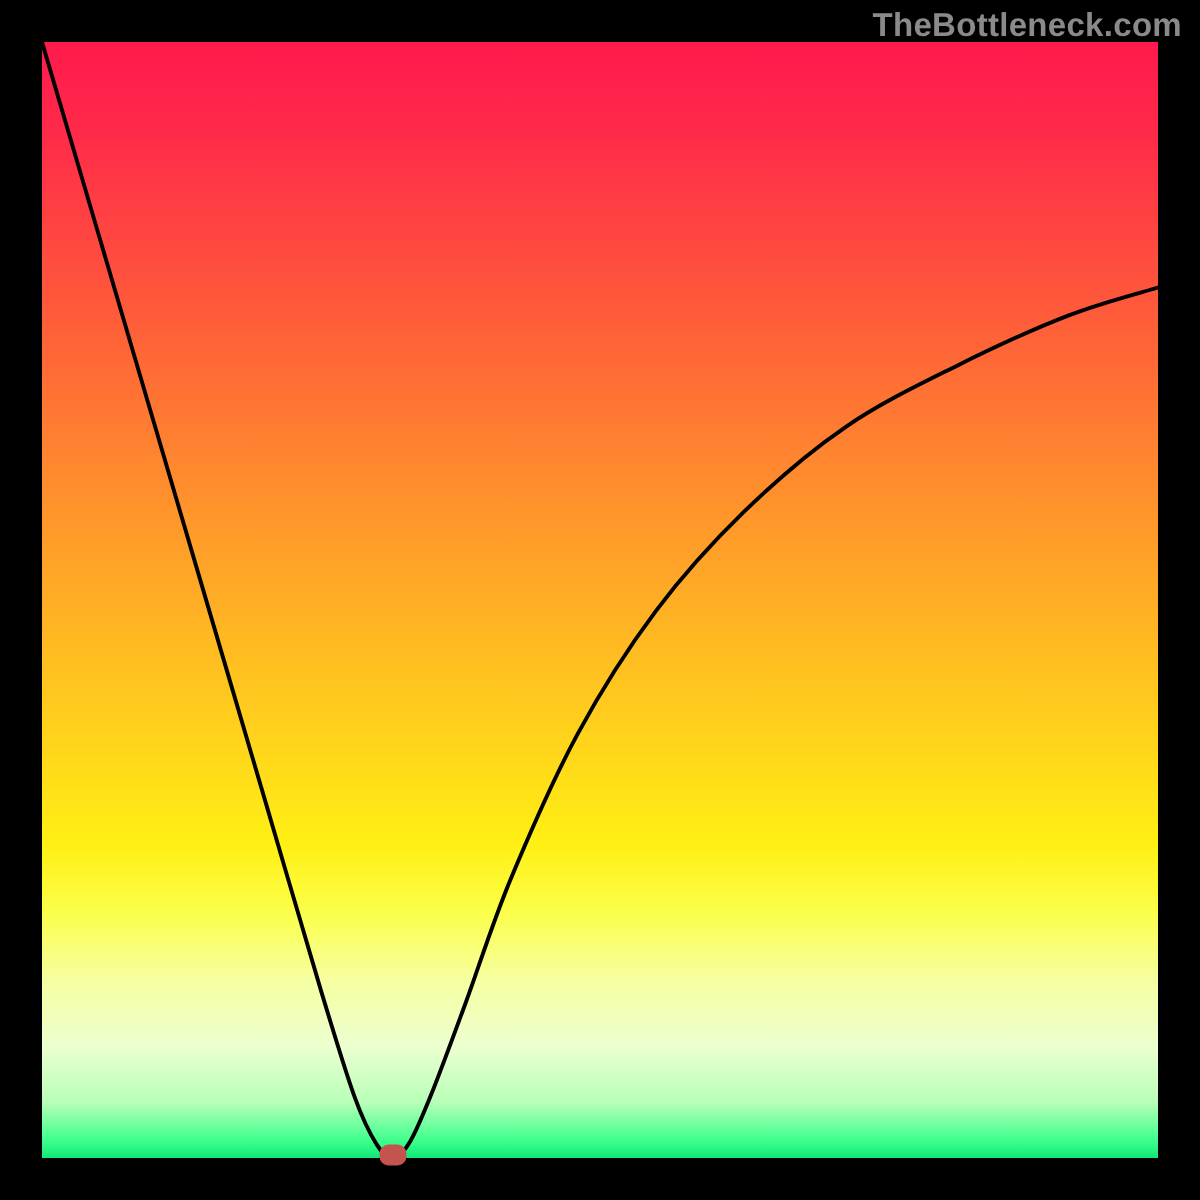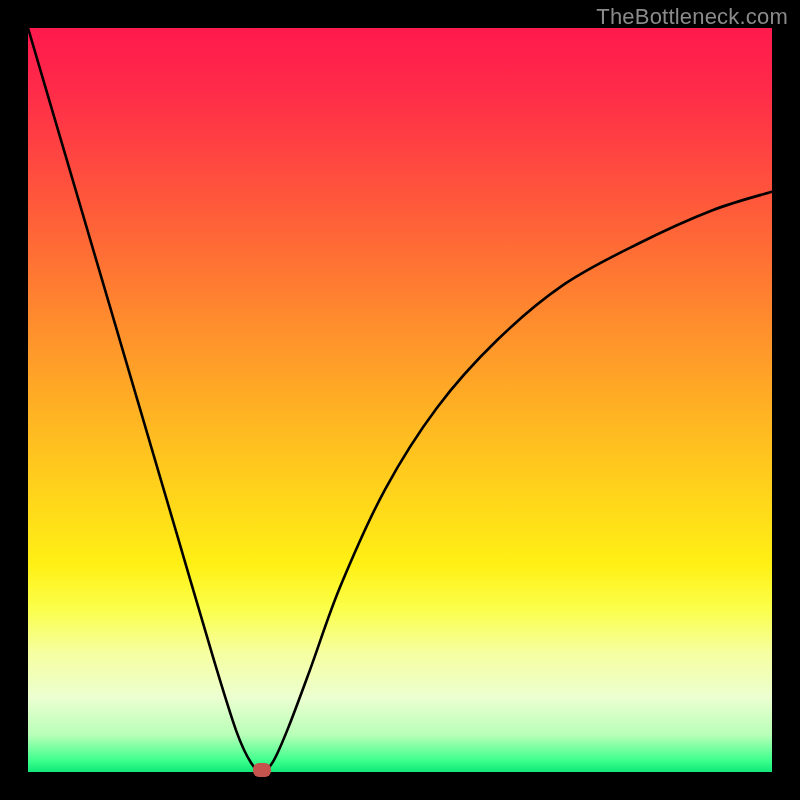--- a/index.html
+++ b/index.html
@@ -39,21 +39,21 @@
     left: 0; top: 0;
     width: 100%; height: 100%;
   }
   .watermark {
     position: absolute;
     top: 4px;
     right: 12px;
     font-family: Arial, Helvetica, sans-serif;
     font-size: 22px;
     color: #8a8a8a;
-    font-weight: 400;
+    font-weight: 700;
     letter-spacing: 0.2px;
   }
   .dot {
     position: absolute;
     width: 18px;
     height: 14px;
     border-radius: 6px;
     background: #c6544e;
   }
 </style>

